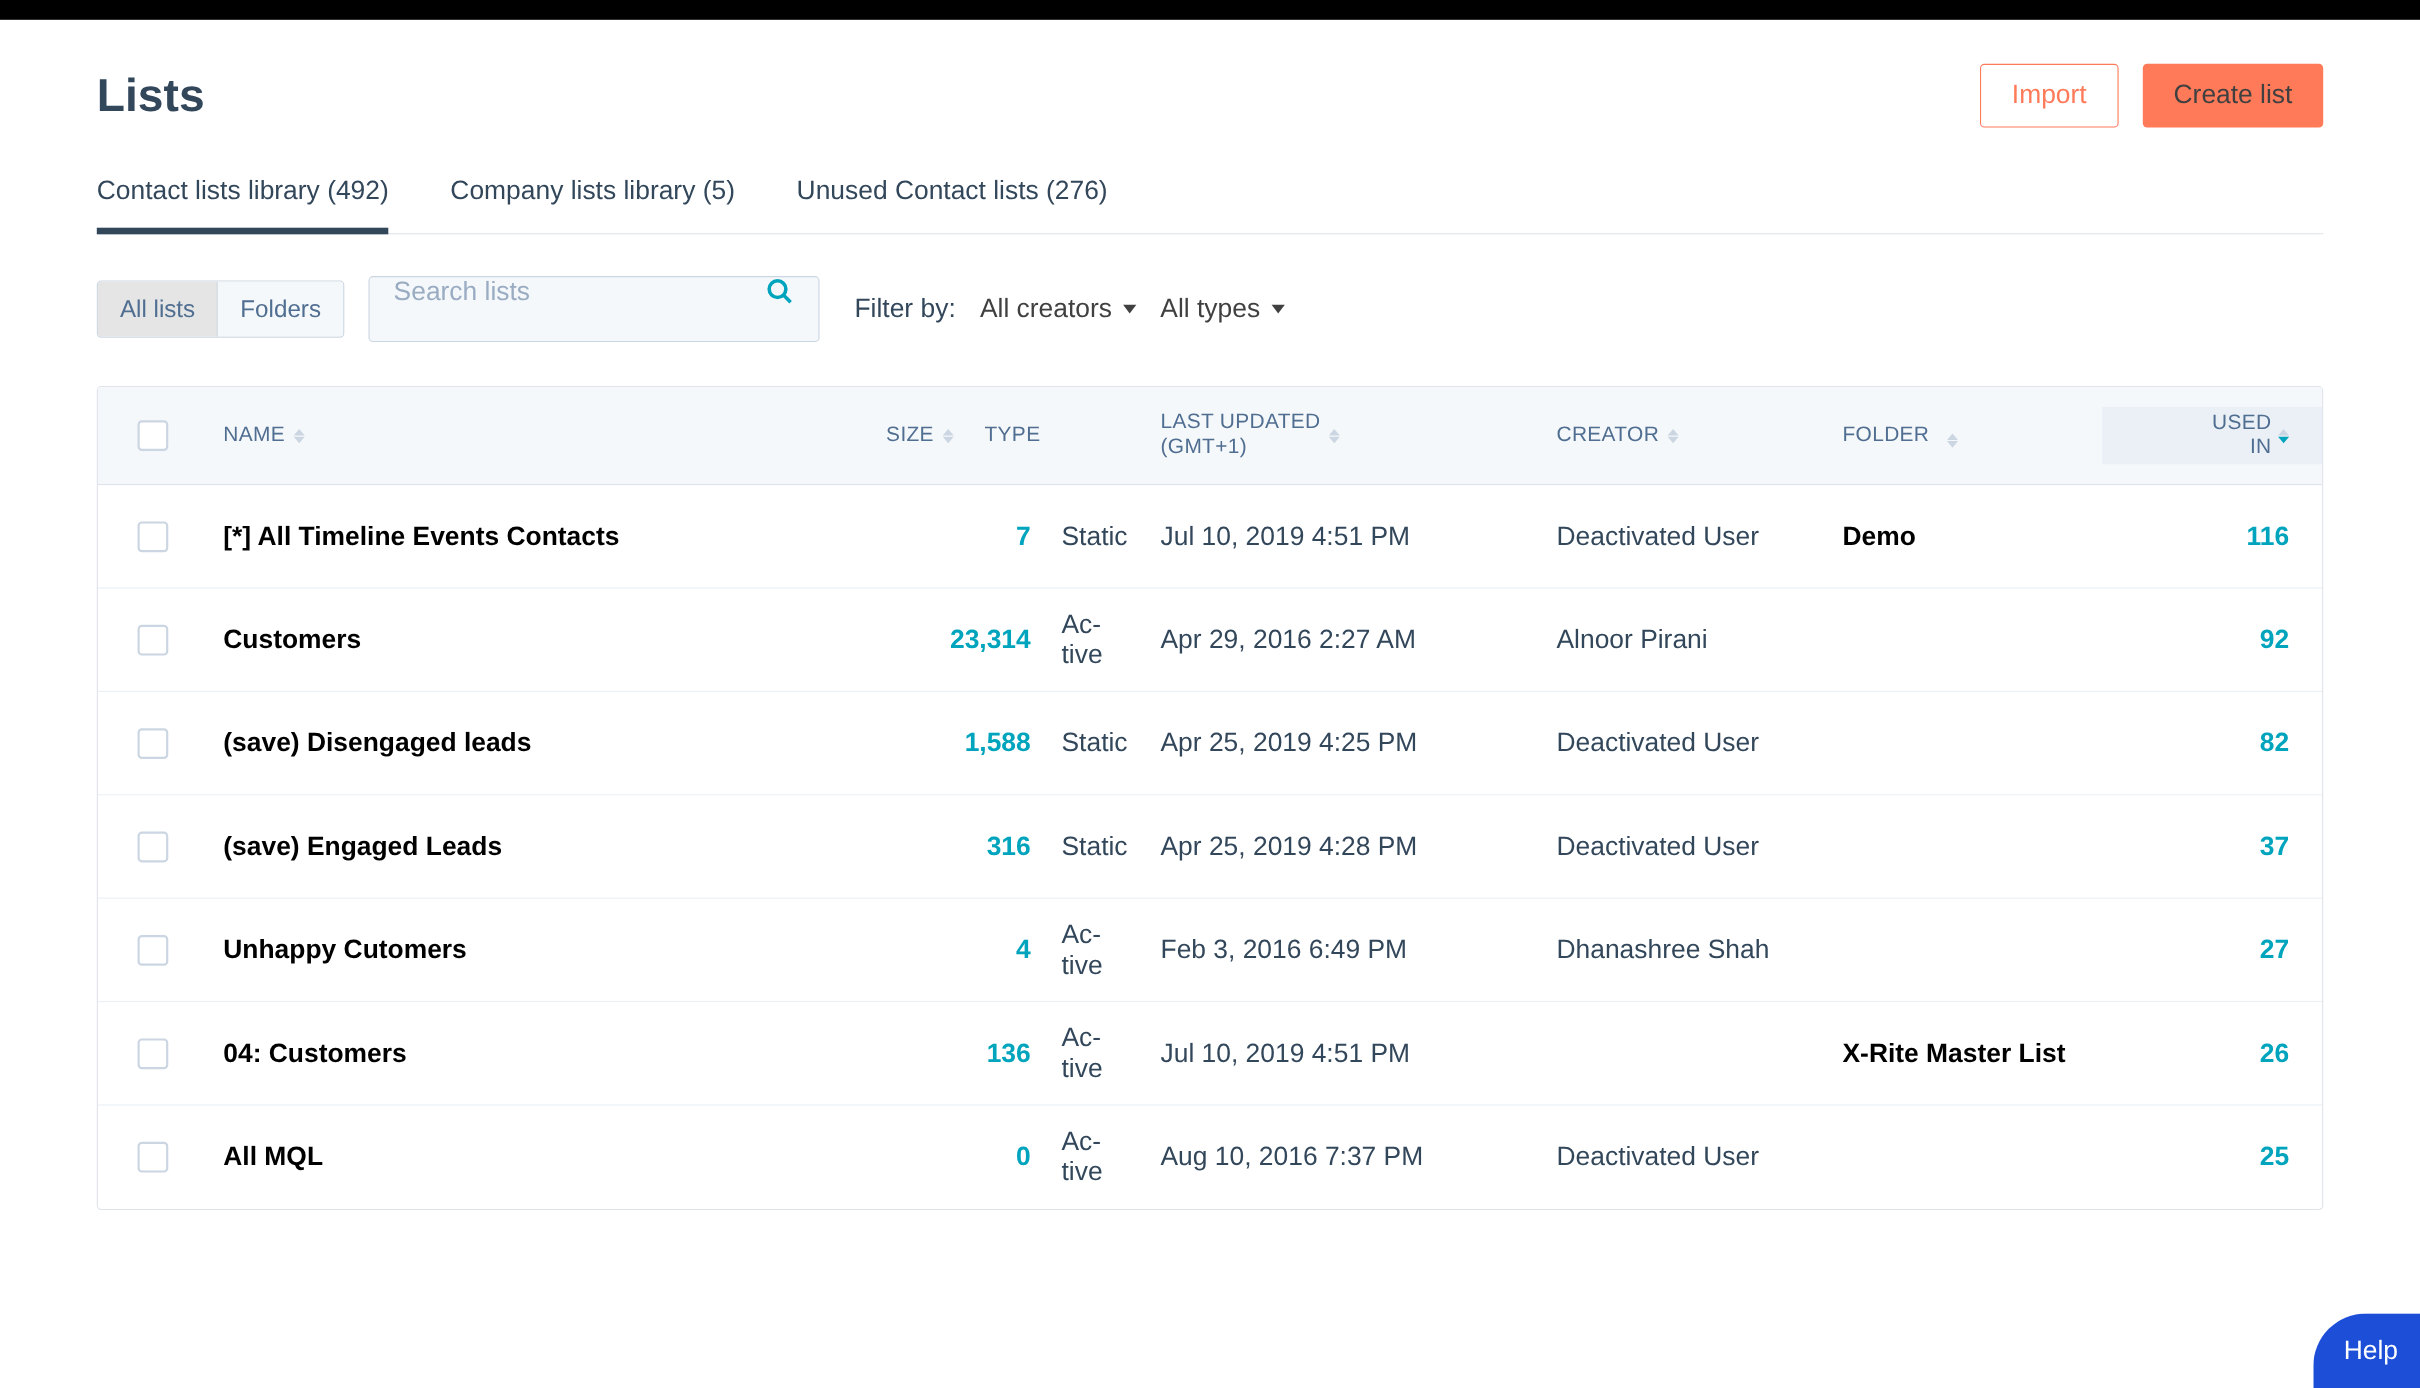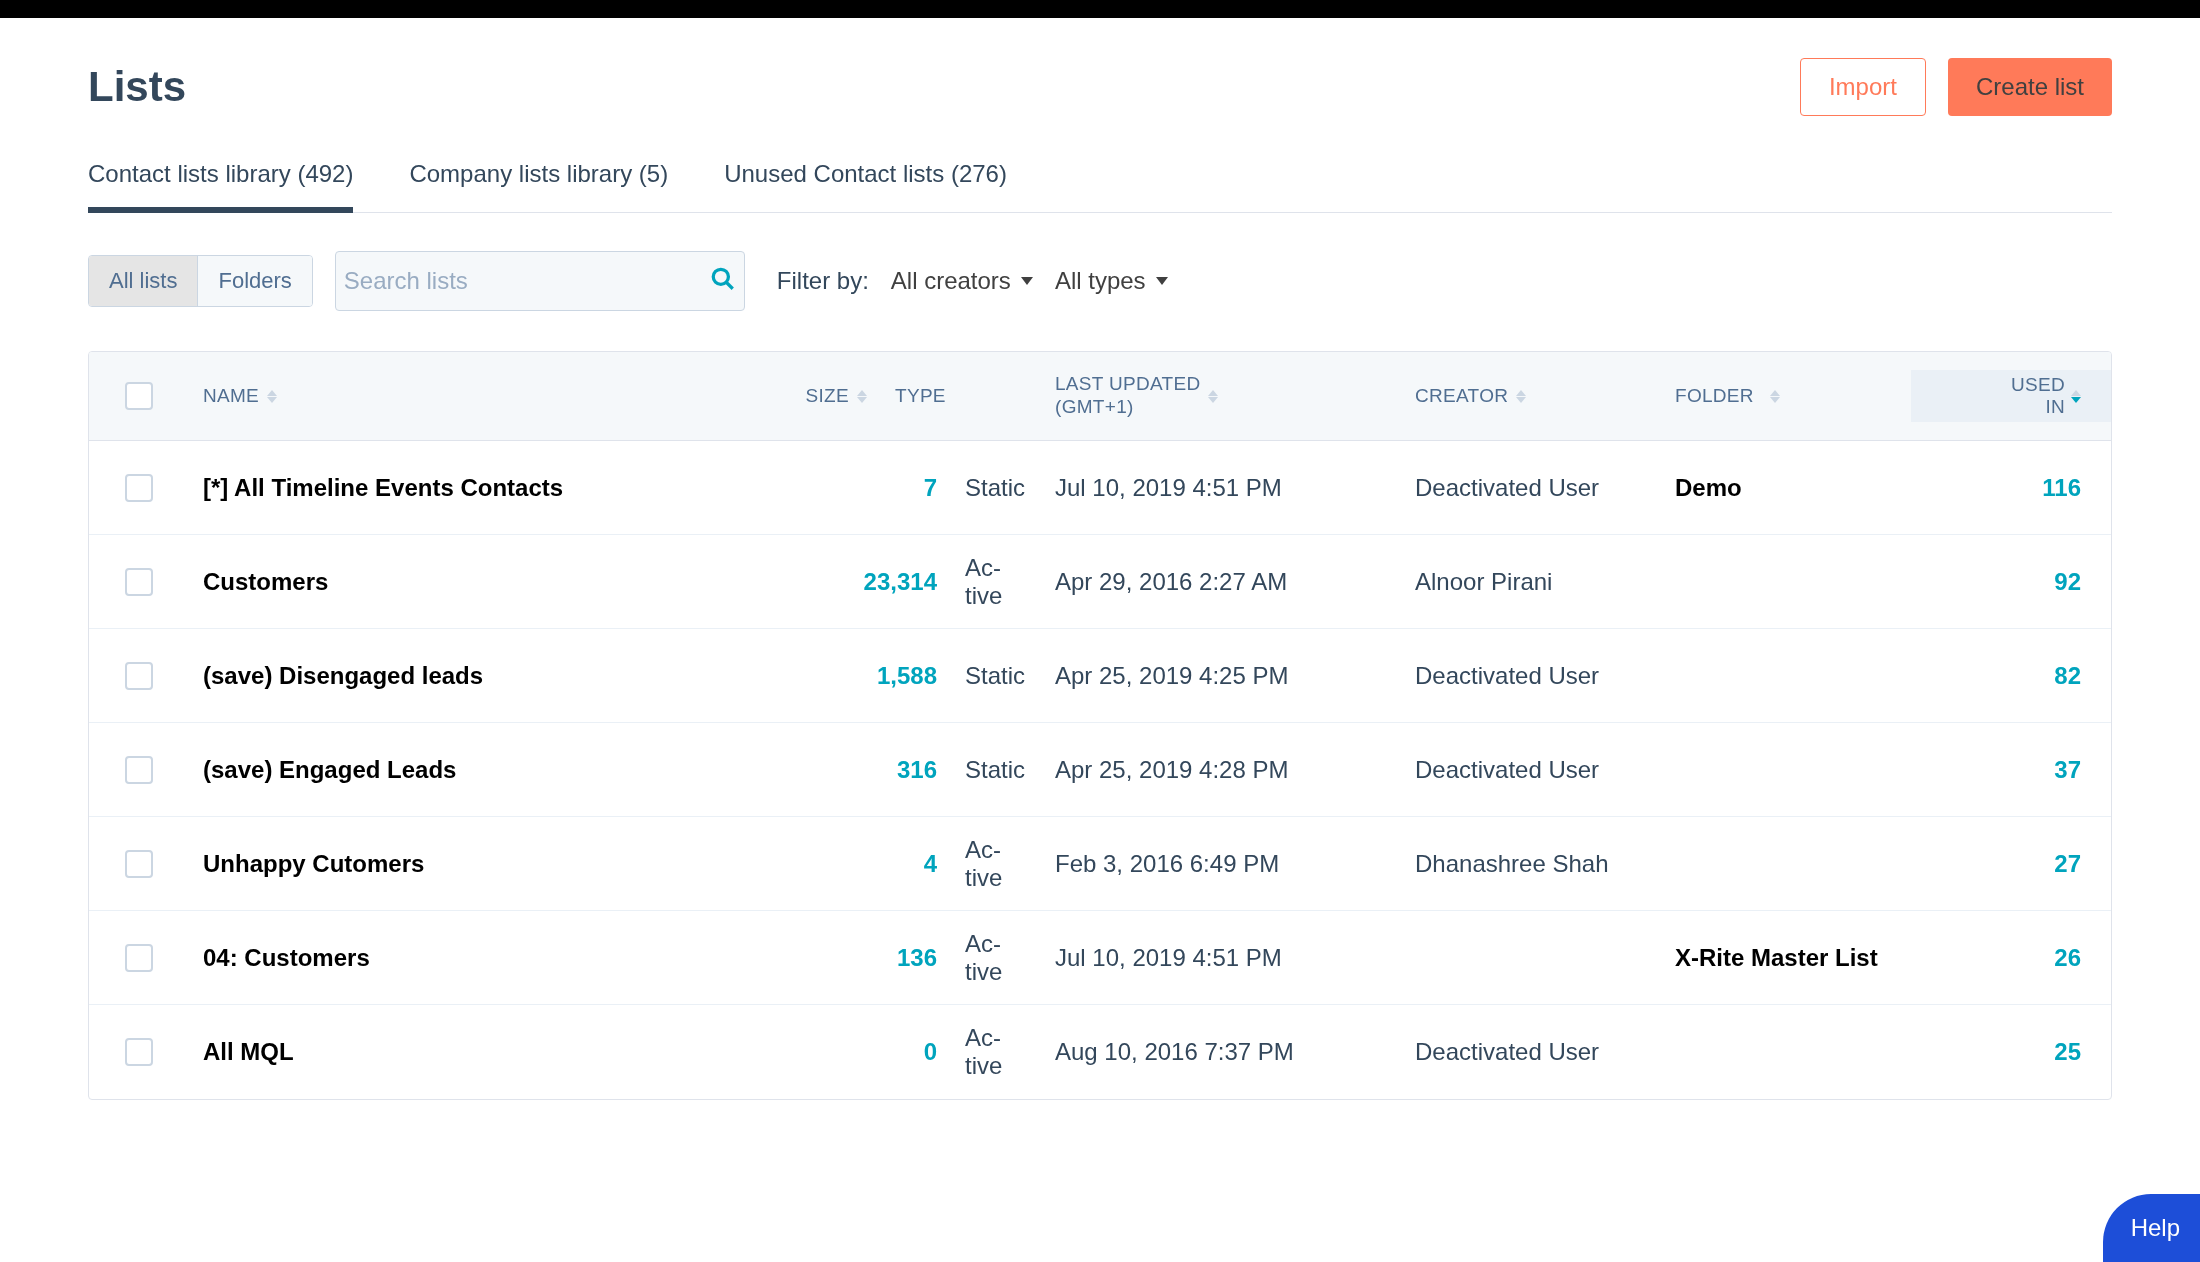--- a/index.html
+++ b/index.html
@@ -14,37 +14,37 @@
 .btn-create { background: #ff7a59; color: #404040; }
 .tabs-row { display: flex; gap: 56px; border-bottom: 1px solid #dfe3eb; }
 .tab { font-size: 24px; color: #33475b; padding: 10px 0 24px; cursor: pointer; position: relative; }
 .tab.active::after { content: ""; position: absolute; left: 0; right: 0; bottom: -1px; height: 6px; background: #33475b; }
 .tabs-container { position: relative; }
 .filters-row { display: flex; align-items: center; gap: 22px; padding: 38px 0 40px; }
 .toggle-group { display: flex; border: 1px solid #cbd6e2; border-radius: 4px; overflow: hidden; }
 .toggle-btn { font-size: 22px; padding: 12px 20px; background: #eaf0f6; color: #506e91; cursor: pointer; border: none; }
 .toggle-btn.active { background: #e5e5e5; font-weight: 500; border-right: 1px solid #cbd6e2; }
 .toggle-btn:not(.active) { background: #f5f8fa; }
-.search-wrap { display: flex; align-items: center; border: 1px solid #cbd6e2; background: #f5f8fa; border-radius: 4px; padding: 0 8px; width: 410px; height: 60px; }
+.search-wrap { display: flex; align-items: flex-start; border: 1px solid #cbd6e2; background: #f5f8fa; border-radius: 4px; padding: 0 22px; width: 410px; height: 60px; }
 .search-input { flex: 1; border: none; background: transparent; font-size: 24px; color: #7c98b6; outline: none; }
 .search-input::placeholder { color: #99acc2; }
 .search-icon { color: #00a4bd; }
 .filter-label { font-size: 24px; color: #33475b; margin-left: 10px; }
 .filter-drop { font-size: 24px; color: #404040; cursor: pointer; display: inline-flex; align-items: center; gap: 6px; }
 .caret-down { width: 0; height: 0; border-left: 6px solid transparent; border-right: 6px solid transparent; border-top: 8px solid currentColor; display: inline-block; margin-left: 4px; }
 .table-wrap { border: 1px solid #dfe3eb; border-radius: 4px; overflow: hidden; }
 .table-header { display: flex; background: #f5f8fa; border-bottom: 1px solid #dfe3eb; padding: 18px 0; align-items: center; }
 .col { padding: 0 14px; font-size: 19px; color: #506e91; font-weight: 500; letter-spacing: 0.3px; }
 .col-check { width: 100px; display: flex; justify-content: center; }
 .col-name { flex: 1.35; display:flex; align-items:center; gap:8px;}
 .col-size { width: 190px; text-align: right; display:flex; justify-content:flex-end; align-items:center; gap:8px;}
 .col-type { width: 160px; }
 .col-updated { width: 360px; display:flex; align-items:center; gap:8px; }
 .col-creator { width: 260px; display:flex; align-items:center; gap:8px;}
-.col-folder { width: 250px; display:flex; align-items:center; gap:16px;}
+.col-folder { width: 250px; display:flex; align-items:flex-end; gap:16px;}
 .col-used { width: 200px; text-align: right; background: #eaf0f6; display:flex; flex-direction:column; align-items:flex-end; justify-content:center; padding-right:30px; position:relative;}
 .col-used.header { padding-top:4px; padding-bottom:4px;}
 .col-used-inner { display:flex; align-items:center; gap:6px; justify-content:flex-end;}
 .sort-arrows { display: inline-flex; flex-direction: column; gap: 1px; align-items: center; }
 .sort-up, .sort-down { width: 0; height: 0; border-left: 5px solid transparent; border-right: 5px solid transparent; }
 .sort-up { border-bottom: 6px solid #cbd6e2; }
 .sort-down { border-top: 6px solid #cbd6e2; }
 .sort-down.active { border-top-color: #00a4bd; }
 .checkbox { width: 28px; height: 28px; border: 2px solid #cbd6e2; border-radius: 4px; background: #fff; cursor: pointer; }
 .table-row { display: flex; border-bottom: 1px solid #eaf0f6; align-items: center; min-height: 94px; padding: 14px 0; }

